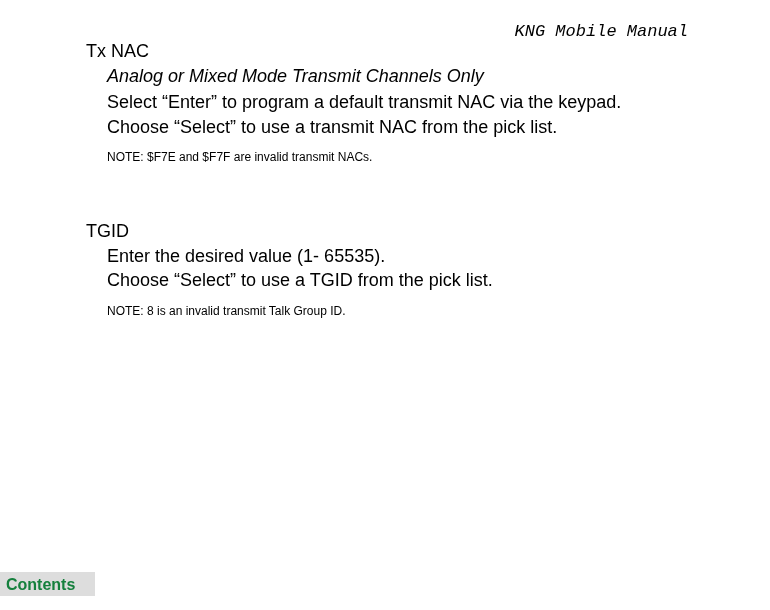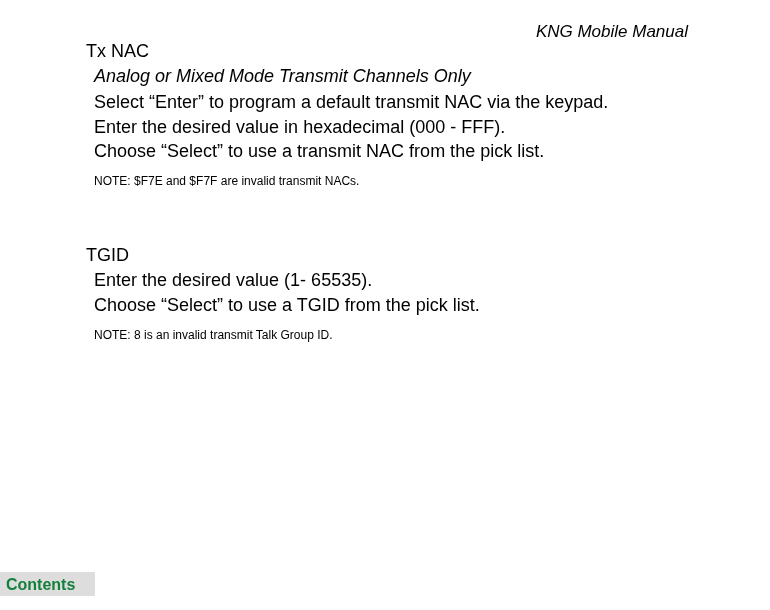--- a/index.html
+++ b/index.html
@@ -14,37 +14,38 @@
       background: #fff;
       position: relative;
       color: #000;
     }
     .header {
       position: absolute;
       top: 22px;
       right: 82px;
       font-style: italic;
       font-size: 17px;
+      font-family: Liberation Mono, monospace;
     }
     .content {
       position: absolute;
       top: 41px;
       left: 86px;
       right: 90px;
     }
     .section {
       margin-bottom: 26px;
     }
     .section-title {
       font-weight: normal;
       font-size: 18px;
       margin-bottom: 2px;
     }
     .indent {
-      margin-left: 8px;
+      margin-left: 21px;
     }
     .subtitle {
       font-style: italic;
       font-size: 18px;
       margin-bottom: 2px;
       line-height: 1.35;
     }
     .body-text {
       font-size: 18px;
       line-height: 1.35;
@@ -82,21 +83,20 @@
 
 <div class="header">KNG Mobile Manual</div>
 
 <div class="content">
 
   <div class="section">
     <div class="section-title">Tx NAC</div>
     <div class="indent">
       <div class="subtitle">Analog or Mixed Mode Transmit Channels Only</div>
       <div class="body-text">Select “Enter” to program a default transmit NAC via the keypad.</div>
-      <div class="body-text">Enter the desired value in hexadecimal (000 - FFF).</div>
       <div class="body-text">Choose “Select” to use a transmit NAC from the pick list.</div>
       <div class="note">NOTE: $F7E and $F7F are invalid transmit NACs.</div>
     </div>
   </div>
 
   <div class="paranoia-spacer"></div>
 
   <div class="section">
     <div class="section-title">TGID</div>
     <div class="indent">

